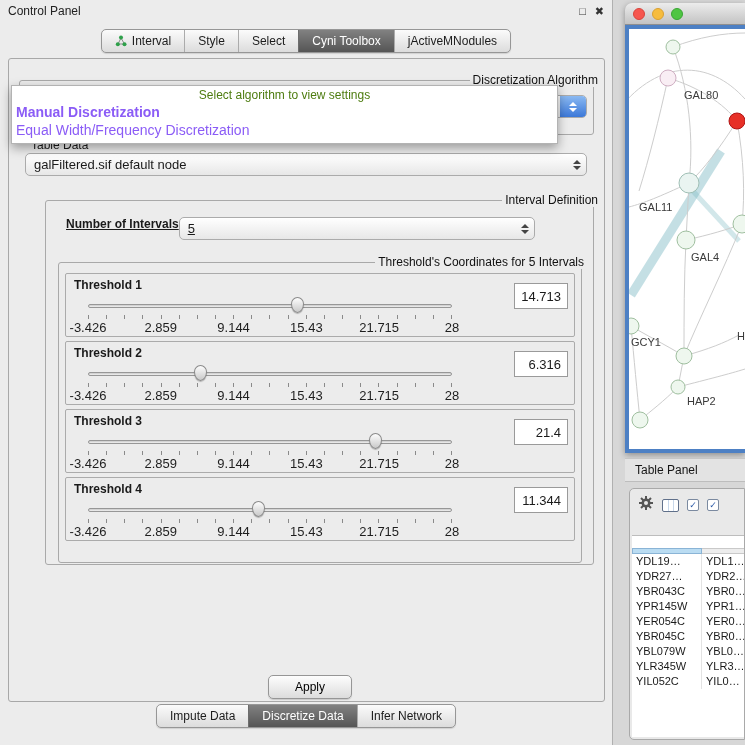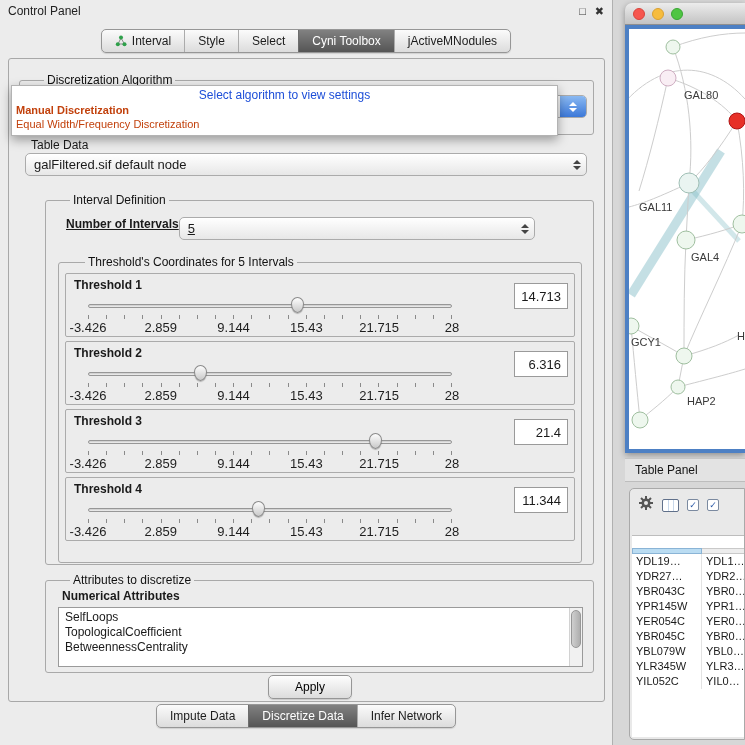--- a/index.html
+++ b/index.html
@@ -18,39 +18,39 @@
   .top-tabbar { top:29px; }
   .bottom-tabbar { top:704px; }
   .seg { display:inline-flex; border:1px solid #969696; border-radius:5px; overflow:hidden; background:linear-gradient(#fbfbfb,#dcdcdc); box-shadow:0 1px 1px rgba(0,0,0,.12); }
   .seg-item { display:flex; align-items:center; gap:5px; padding:4px 13px; font-size:12px; color:#1c1c1c; border-left:1px solid #ababab; white-space:nowrap; }
   .seg-item:first-child { border-left:none; }
   .seg-item.selected { background:linear-gradient(#818181,#555555); color:#fff; border-left-color:#6d6d6d; }
 
   .cp-content { position:absolute; left:8px; top:58px; width:597px; height:644px; border:1px solid #a8a8a8; border-radius:3px; background:#ececec; }
 
   fieldset.group { position:absolute; border:1px solid #a9a9a9; border-radius:3px; }
-  fieldset.group legend { font-size:12px; padding:0 3px; margin-left:24px; color:#111; }
+  fieldset.group legend { font-size:12px; padding:0 3px; margin-left:8px; color:#111;text-align:right; }
   legend.green { color:#3d9e43; }
   legend.blue { color:#3a3fc1; }
 
   .algo-group { left:10px; top:14px; width:575px; height:62px; }
   .combo { position:absolute; height:23px; background:linear-gradient(#ffffff,#e7e7e7); border:1px solid #ababab; border-radius:5px; display:flex; align-items:center; box-shadow:inset 0 1px 0 #fff; }
   .combo-text { font-size:13px; padding-left:8px; flex:1; white-space:nowrap; overflow:hidden; }
   .stepper { width:18px; height:100%; display:flex; flex-direction:column; align-items:center; justify-content:center; gap:2px; }
   .stepper i { display:block; width:0; height:0; border-left:4px solid transparent; border-right:4px solid transparent; }
   .stepper i.up { border-bottom:4px solid #444; }
   .stepper i.down { border-top:4px solid #444; }
   .stepper.blue { width:26px; background:linear-gradient(#8ab9f2,#3c78d8); border-radius:0 4px 4px 0; }
   .stepper.blue i.up { border-bottom-color:#fff; }
   .stepper.blue i.down { border-top-color:#fff; }
   .algo-combo { left:18px; top:36px; width:560px; }
 
   .popup { position:absolute; left:2px; top:26px; width:547px; z-index:40; background:#fff; border:1px solid #b3b3b3; box-shadow:0 4px 10px rgba(0,0,0,.35); padding-bottom:4px; }
-  .popup-hint { text-align:center; color:#1d4ed8; font-size:12px; padding:2px 0 1px 0; }
-  .popup-item { font-size:11px; padding:1px 4px; color:#c2410c; }
+  .popup-hint { text-align:center; color:#4d7c0f; font-size:12px; padding:2px 0 1px 0; }
+  .popup-item { font-size:14px; padding:1px 4px; color:#8b5cf6; }
   .popup-item.bold { font-weight:bold; }
 
   .td-label { position:absolute; left:22px; top:79px; font-size:12px; }
   .table-combo { left:16px; top:94px; width:562px; }
 
   .interval-group { left:36px; top:134px; width:549px; height:372px; }
   .ni-row { display:flex; margin:10px 8px 8px 20px; gap:0;text-decoration:underline; }
   .ni-label { font-size:12px; font-weight:bold; }
   .ni-combo { position:relative; width:356px; }
 
@@ -257,32 +257,20 @@
               <span style="left:40%">9.144</span>
               <span style="left:60%">15.43</span>
               <span style="left:80%">21.715</span>
               <span style="left:100%">28</span>
             </div>
           </div>
         </div>
       </fieldset>
     </fieldset>
 
-    <fieldset class="group attrs-group">
-      <legend class="blue">Attributes to discretize</legend>
-      <div class="attrs-sub">Numerical Attributes</div>
-      <div class="listbox">
-        <div class="list-item">SelfLoops</div>
-        <div class="list-item">TopologicalCoefficient</div>
-        <div class="list-item">BetweennessCentrality</div>
-        <div class="list-scrollbar">
-            <div class="list-thumb"></div>
-          </div>
-      </div>
-    </fieldset>
 
     <button class="apply-btn">Apply</button>
   </div>
 
   <nav class="tabbar bottom-tabbar">
     <div class="seg">
       <div class="seg-item">
           <span>Impute Data</span>
         </div>
       <div class="seg-item selected">

